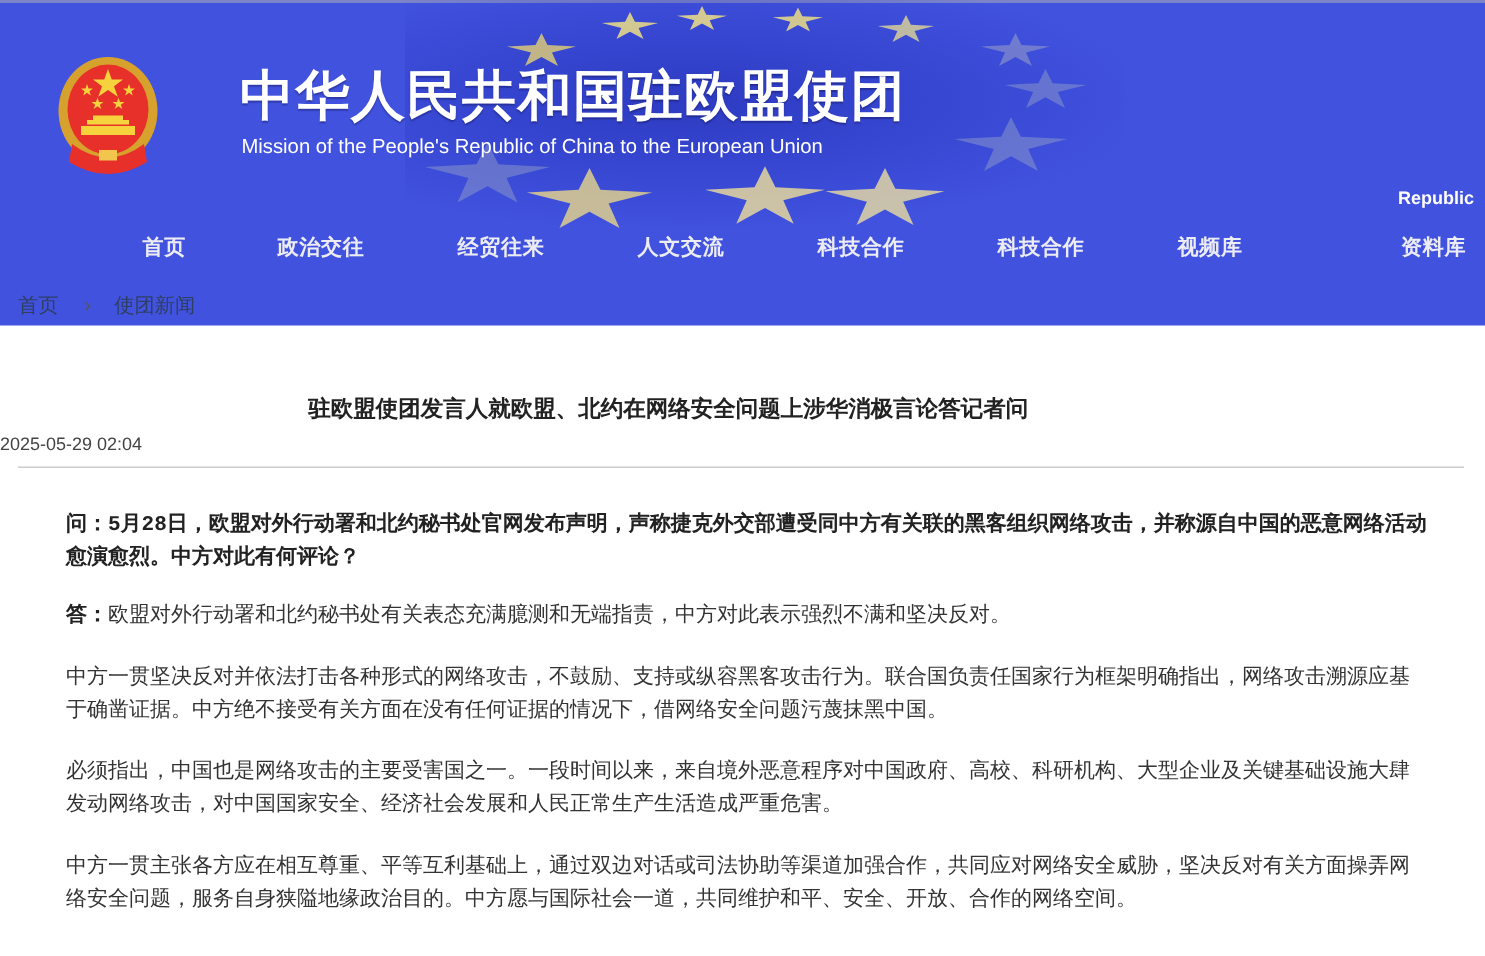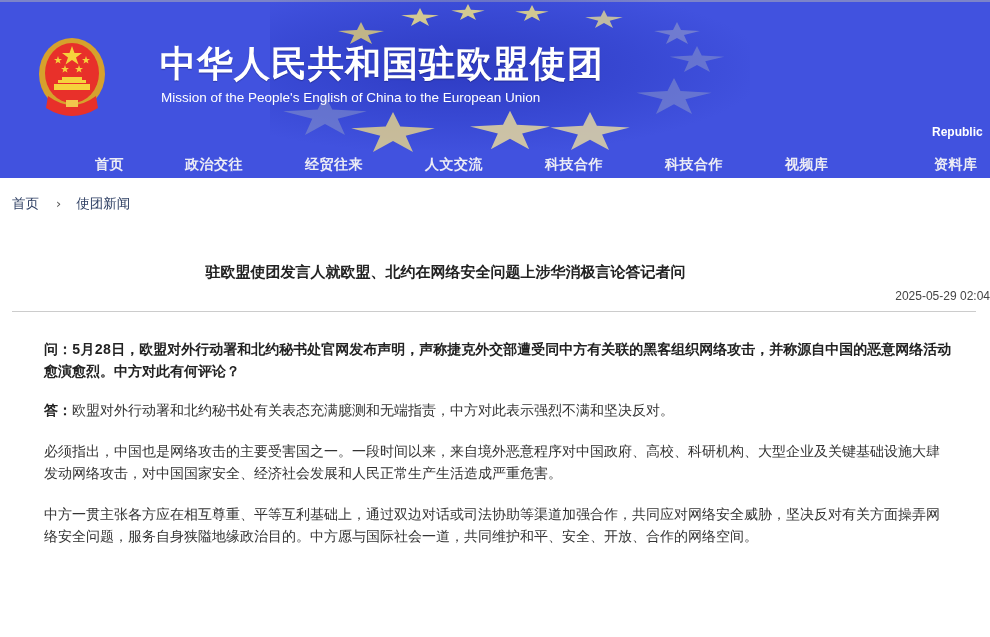--- a/index.html
+++ b/index.html
@@ -1,20 +1,20 @@
 <!DOCTYPE html>
 <html><head>
   <meta charset="utf-8">
   <style>
     * { margin: 0; padding: 0; box-sizing: border-box; }
     html, body { width: 990px; height: 637px; overflow: hidden; background: #ffffff; }
     body { font-family: "DejaVu Sans", "Liberation Sans", sans-serif; color: #333; position: relative; }
 
     .header {
-      position: absolute; left: 0; top: 0; width: 990px; height: 178px;
+      position: absolute; left: 0; top: 0; width: 990px; height: 217px;
       background: #4152df; overflow: hidden;
     }
     .header .topline { position: absolute; left: 0; top: 0; width: 990px; height: 2px; background: #7c84c9; }
     .flag-glow {
       position: absolute; left: 270px; top: 0; width: 480px; height: 150px;
       background: radial-gradient(ellipse at 40% 45%, rgba(30,40,170,0.55) 0%, rgba(40,55,190,0.35) 45%, rgba(65,82,223,0) 75%);
     }
     .star { position: absolute; }
     .emblem { position: absolute; left: 38px; top: 36px; width: 68px; height: 86px; }
     .title-cn {
@@ -43,21 +43,21 @@
       position: absolute; left: 12px; top: 195px; font-size: 13.5px; color: #2e3f63; white-space: nowrap;
     }
     .breadcrumb span { display: inline-block; }
     .breadcrumb .sep { margin: 0 15px 0 17px; color: #555; font-size: 13px; }
 
     .article-title {
       position: absolute; left: 0; top: 263px; width: 891px; text-align: center;
       font-size: 15px; font-weight: bold; color: #222;
     }
     .article-date {
-      position: absolute; left: 0; top: 289px; width: 990px; text-align: right;
+      position: absolute; left: 0; top: 289px; width: 990px; text-align: left;
       font-size: 12px; color: #444; font-family: "Liberation Sans", sans-serif;
     }
     .divider { position: absolute; left: 12px; top: 311px; width: 964px; height: 1px; background: #cccccc; }
 
     .content { position: absolute; left: 44px; top: 339px; width: 908px; }
     .para {
       font-size: 14px; line-height: 22px; color: #333; margin-bottom: 19px; font-family: Liberation Mono, monospace;
     }
     .para.question { font-weight: bold; color: #222; line-height: 22px; margin-bottom: 17px; }
     .para .lead { font-weight: bold; color: #222; }
@@ -115,21 +115,21 @@
     <polygon points="27,29 28,32 31,32 28.6,33.8 29.5,36.6 27,34.9 24.5,36.6 25.4,33.8 23,32 26,32" fill="#f6d23c"></polygon>
     <polygon points="41,29 42,32 45,32 42.6,33.8 43.5,36.6 41,34.9 38.5,36.6 39.4,33.8 37,32 40,32" fill="#f6d23c"></polygon>
     <rect x="20" y="44" width="28" height="3" fill="#f6d23c"></rect>
     <rect x="16" y="48" width="36" height="6" fill="#f6d23c"></rect>
     <rect x="24" y="41" width="20" height="3" fill="#f6d23c"></rect>
     <path d="M10,60 Q34,78 58,60 L60,72 Q34,88 8,72 Z" fill="#e8302a"></path>
     <rect x="28" y="64" width="12" height="7" fill="#f2c64c"></rect>
   </svg>
 
   <div class="title-cn">中华人民共和国驻欧盟使团</div>
-  <div class="title-en">Mission of the People's English of China to the European Union</div>
+  <div class="title-en">Mission of the People's Republic of China to the European Union</div>
   <a class="lang-link">Republic</a>
 
   <div class="navbar">
     <span class="nav-item" style="left:95px">首页</span>
     <span class="nav-item" style="left:185px">政治交往</span>
     <span class="nav-item" style="left:305px">经贸往来</span>
     <span class="nav-item" style="left:425px">人文交流</span>
     <span class="nav-item" style="left:545px">科技合作</span>
     <span class="nav-item" style="left:665px">科技合作</span>
     <span class="nav-item" style="left:785px">视频库</span>
@@ -141,15 +141,16 @@
   <span>首页</span><span class="sep">›</span><span>使团新闻</span>
 </div>
 
 <div class="article-title">驻欧盟使团发言人就欧盟、北约在网络安全问题上涉华消极言论答记者问</div>
 <div class="article-date">2025-05-29 02:04</div>
 <div class="divider"></div>
 
 <div class="content">
   <p class="para question">问：5月28日，欧盟对外行动署和北约秘书处官网发布声明，声称捷克外交部遭受同中方有关联的黑客组织网络攻击，并称源自中国的恶意网络活动愈演愈烈。中方对此有何评论？</p>
   <p class="para"><span class="lead">答：</span><span>欧盟对外行动署和北约秘书处有关表态充满臆测和无端指责，中方对此表示强烈不满和坚决反对。</span></p>
+  <p class="para">中方一贯坚决反对并依法打击各种形式的网络攻击，不鼓励、支持或纵容黑客攻击行为。联合国负责任国家行为框架明确指出，网络攻击溯源应基于确凿证据。中方绝不接受有关方面在没有任何证据的情况下，借网络安全问题污蔑抹黑中国。</p>
   <p class="para">必须指出，中国也是网络攻击的主要受害国之一。一段时间以来，来自境外恶意程序对中国政府、高校、科研机构、大型企业及关键基础设施大肆发动网络攻击，对中国国家安全、经济社会发展和人民正常生产生活造成严重危害。</p>
   <p class="para">中方一贯主张各方应在相互尊重、平等互利基础上，通过双边对话或司法协助等渠道加强合作，共同应对网络安全威胁，坚决反对有关方面操弄网络安全问题，服务自身狭隘地缘政治目的。中方愿与国际社会一道，共同维护和平、安全、开放、合作的网络空间。</p>
 </div>
 
 </body></html>

